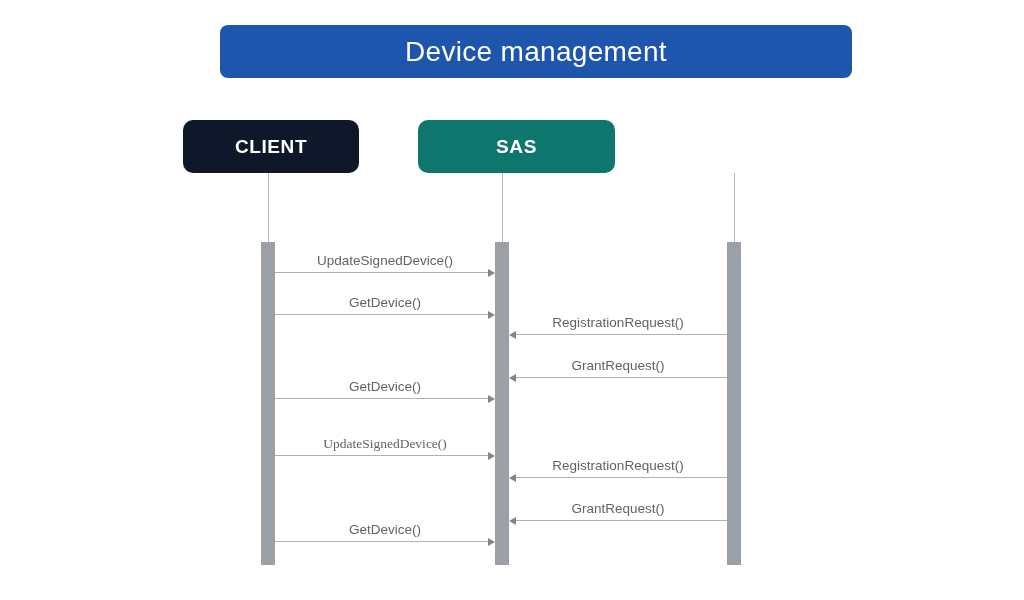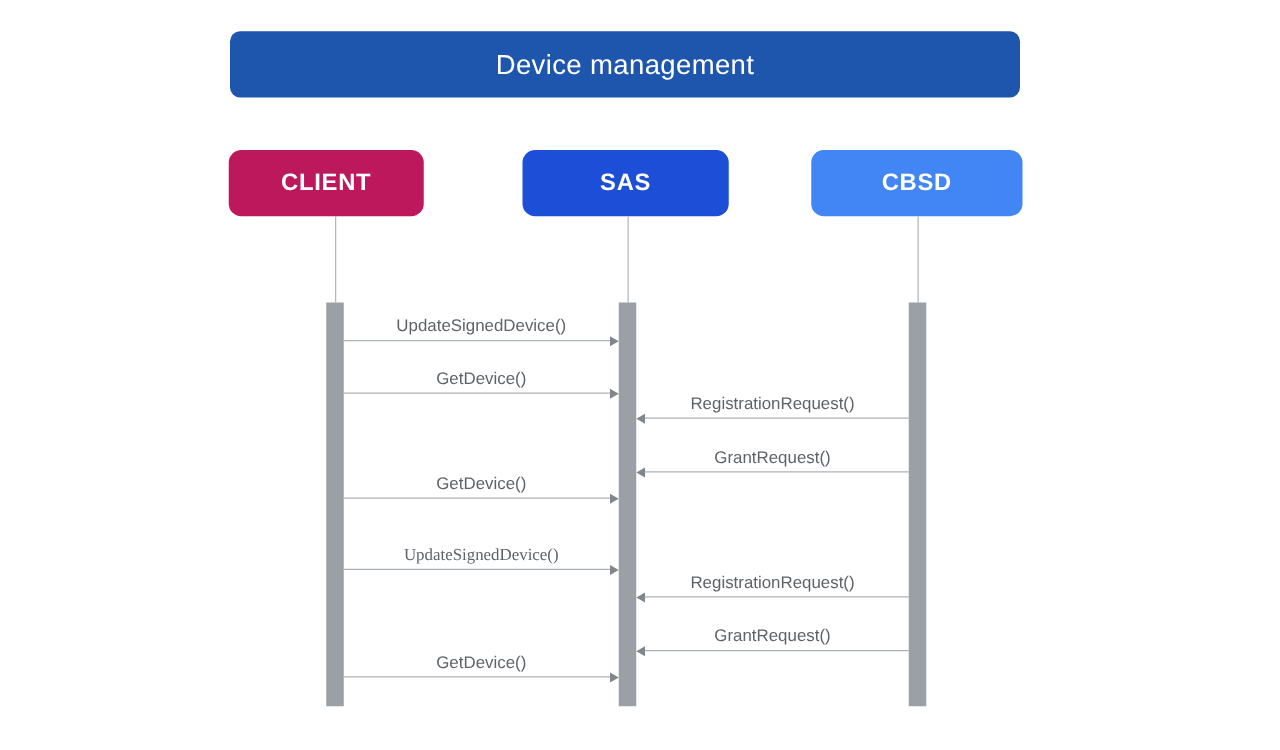--- a/index.html
+++ b/index.html
@@ -11,24 +11,25 @@
   }
   #diagram {
     position: relative;
     width: 1024px; height: 600px;
     background: #ffffff;
   }
   .title-bar {
     position: absolute;
     display: flex; align-items: center; justify-content: center;
     color: #ffffff;
-    font-size: 22px;
+    font-size: 28px;
     font-weight: 400;
     letter-spacing: 0.3px;
     border-radius: 8px;
+    margin-left: 36px;
   }
   .actor-box {
     position: absolute;
     display: flex; align-items: center; justify-content: center;
     color: #ffffff;
     font-size: 19px;
     font-weight: 700;
     letter-spacing: 0.6px;
     border-radius: 10px;
   }
@@ -60,27 +61,26 @@
     font-size: 13.5px;
     color: #5f6368;
     white-space: nowrap;
   }
 </style>
 </head>
 <body>
 
 <div id="diagram">
   <div class="title-bar" style="left: 184px; top: 25px; width: 632px; height: 53px; background: rgb(30, 85, 173);">Device management</div>
-<div class="actor-box" style="left: 183px; top: 120px; width: 156px; height: 53px; background: #be185d;">CLIENT</div>
+<div class="actor-box" style="left: 183px; top: 120px; width: 176px; height: 53px; background: #0f172a;">CLIENT</div>
     <div class="lifeline" style="left: 268px; top: 173px; height: 69px;"></div>
     <div class="activation-bar" style="left: 261px; top: 242px; width: 14px; height: 323px;"></div>
-    <div class="actor-box" style="left: 418px; top: 120px; width: 165px; height: 53px; background: #1d4ed8;">SAS</div>
+    <div class="actor-box" style="left: 418px; top: 120px; width: 197px; height: 53px; background: #0f766e;">SAS</div>
     <div class="lifeline" style="left: 502px; top: 173px; height: 69px;"></div>
     <div class="activation-bar" style="left: 495px; top: 242px; width: 14px; height: 323px;"></div>
-    <div class="actor-box" style="left: 649px; top: 120px; width: 169px; height: 53px; background: rgb(66, 133, 244);">CBSD</div>
     <div class="lifeline" style="left: 734px; top: 173px; height: 69px;"></div>
     <div class="activation-bar" style="left: 727px; top: 242px; width: 14px; height: 323px;"></div>
     <div class="msg-line" style="left: 275px; top: 272px; width: 214px;"></div>
     <div class="msg-head right" style="left: 488px; top: 268.7px;"></div>
     <div class="msg-label" style="left: 385px; top: 253px;">UpdateSignedDevice()</div>
     <div class="msg-line" style="left: 275px; top: 314px; width: 214px;"></div>
     <div class="msg-head right" style="left: 488px; top: 310.7px;"></div>
     <div class="msg-label" style="left: 385px; top: 295px;">GetDevice()</div>
     <div class="msg-line" style="left: 515px; top: 334px; width: 212px;"></div>
     <div class="msg-head left" style="left: 509px; top: 330.7px;"></div>

